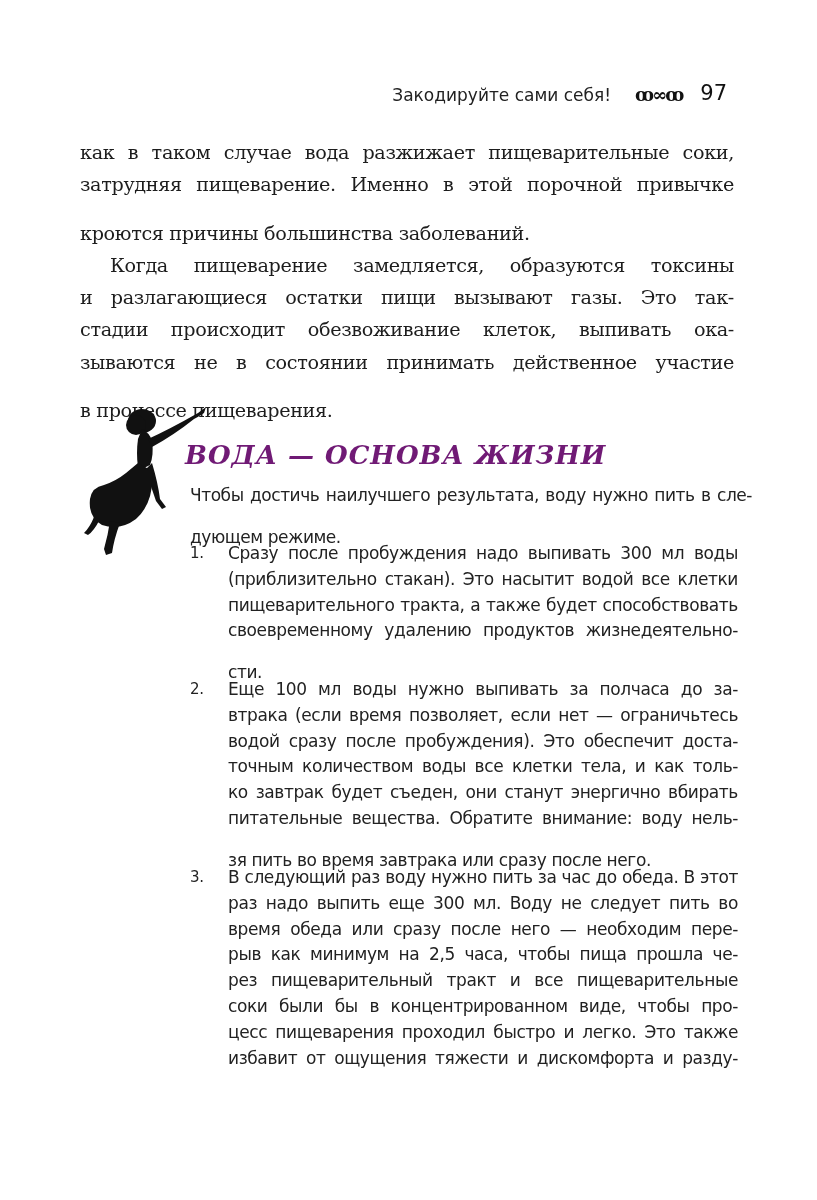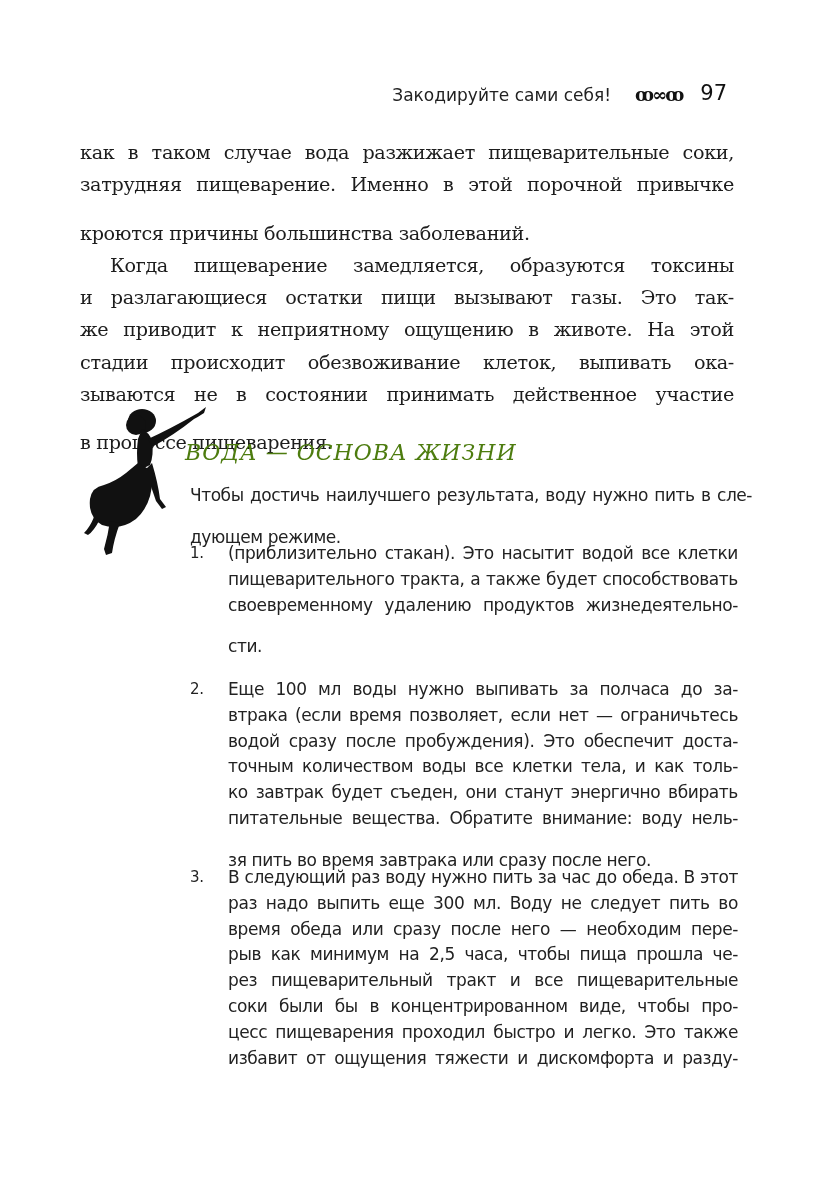--- a/index.html
+++ b/index.html
@@ -40,24 +40,24 @@
 
     .silhouette {
       position: absolute;
       left: 80px; top: 403px;
       width: 140px; height: 160px;
     }
     .section-title {
       position: absolute;
       left: 185px; top: 440px;
       font-family: "DejaVu Serif", serif;
-      font-size: 22px; font-weight: normal;
+      font-size: 26px; font-weight: bold;
       font-style: italic;
       letter-spacing: 1px;
-      color: #4d7c0f;
+      color: #701a75;
     }
     .sans-block {
       position: absolute;
       left: 190px; width: 562px;
       font-family: "DejaVu Sans", sans-serif;
       font-size: 17px; line-height: 25.8px;
       color: #222;
       letter-spacing: -0.45px;
     }
     .intro { top: 483px; }
@@ -89,21 +89,20 @@
 
 <div class="serif-body">
   <p>
     <span class="line">как в таком случае вода разжижает пищеварительные соки,</span>
     <span class="line">затрудняя пищеварение. Именно в этой порочной привычке</span>
     <span class="line last">кроются причины большинства заболеваний.</span>
   </p>
   <p>
     <span class="line" style="padding-left:30px">Когда пищеварение замедляется, образуются токсины</span>
     <span class="line">и разлагающиеся остатки пищи вызывают газы. Это так-</span>
-    <span class="line">же приводит к неприятному ощущению в животе. На этой</span>
     <span class="line">стадии происходит обезвоживание клеток, выпивать ока-</span>
     <span class="line">зываются не в состоянии принимать действенное участие</span>
     <span class="line last">в процессе пищеварения.</span>
   </p>
 </div>
 
 <svg class="silhouette" viewBox="0 0 140 160">
   <g fill="#111">
 
     <ellipse cx="62" cy="18" rx="14" ry="12"></ellipse>
@@ -125,20 +124,21 @@
 <div class="section-title">ВОДА — ОСНОВА ЖИЗНИ</div>
 
 <div class="sans-block intro">
   <span class="line">Чтобы достичь наилучшего результата, воду нужно пить в сле-</span>
   <span class="line last">дующем режиме.</span>
 </div>
 
 <div class="list-item item-1">
   <span class="num">1.</span>
   <div class="text">
+    <span class="line">Сразу после пробуждения надо выпивать 300 мл воды</span>
     <span class="line">(приблизительно стакан). Это насытит водой все клетки</span>
     <span class="line">пищеварительного тракта, а также будет способствовать</span>
     <span class="line">своевременному удалению продуктов жизнедеятельно-</span>
     <span class="line last">сти.</span>
   </div>
 </div>
 
 <div class="list-item item-2">
   <span class="num">2.</span>
   <div class="text">

